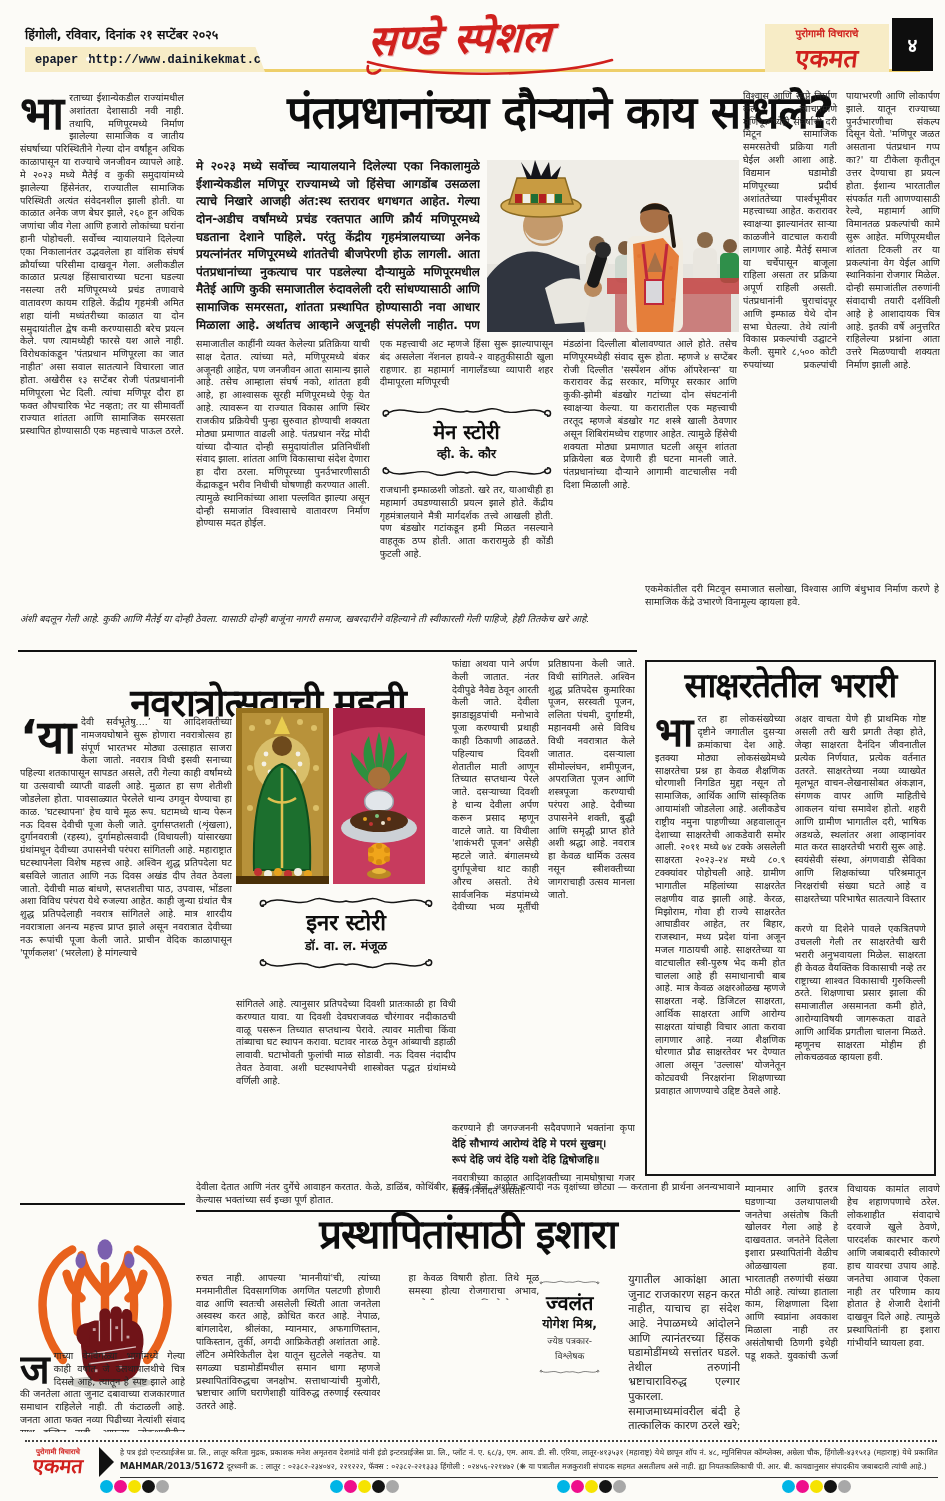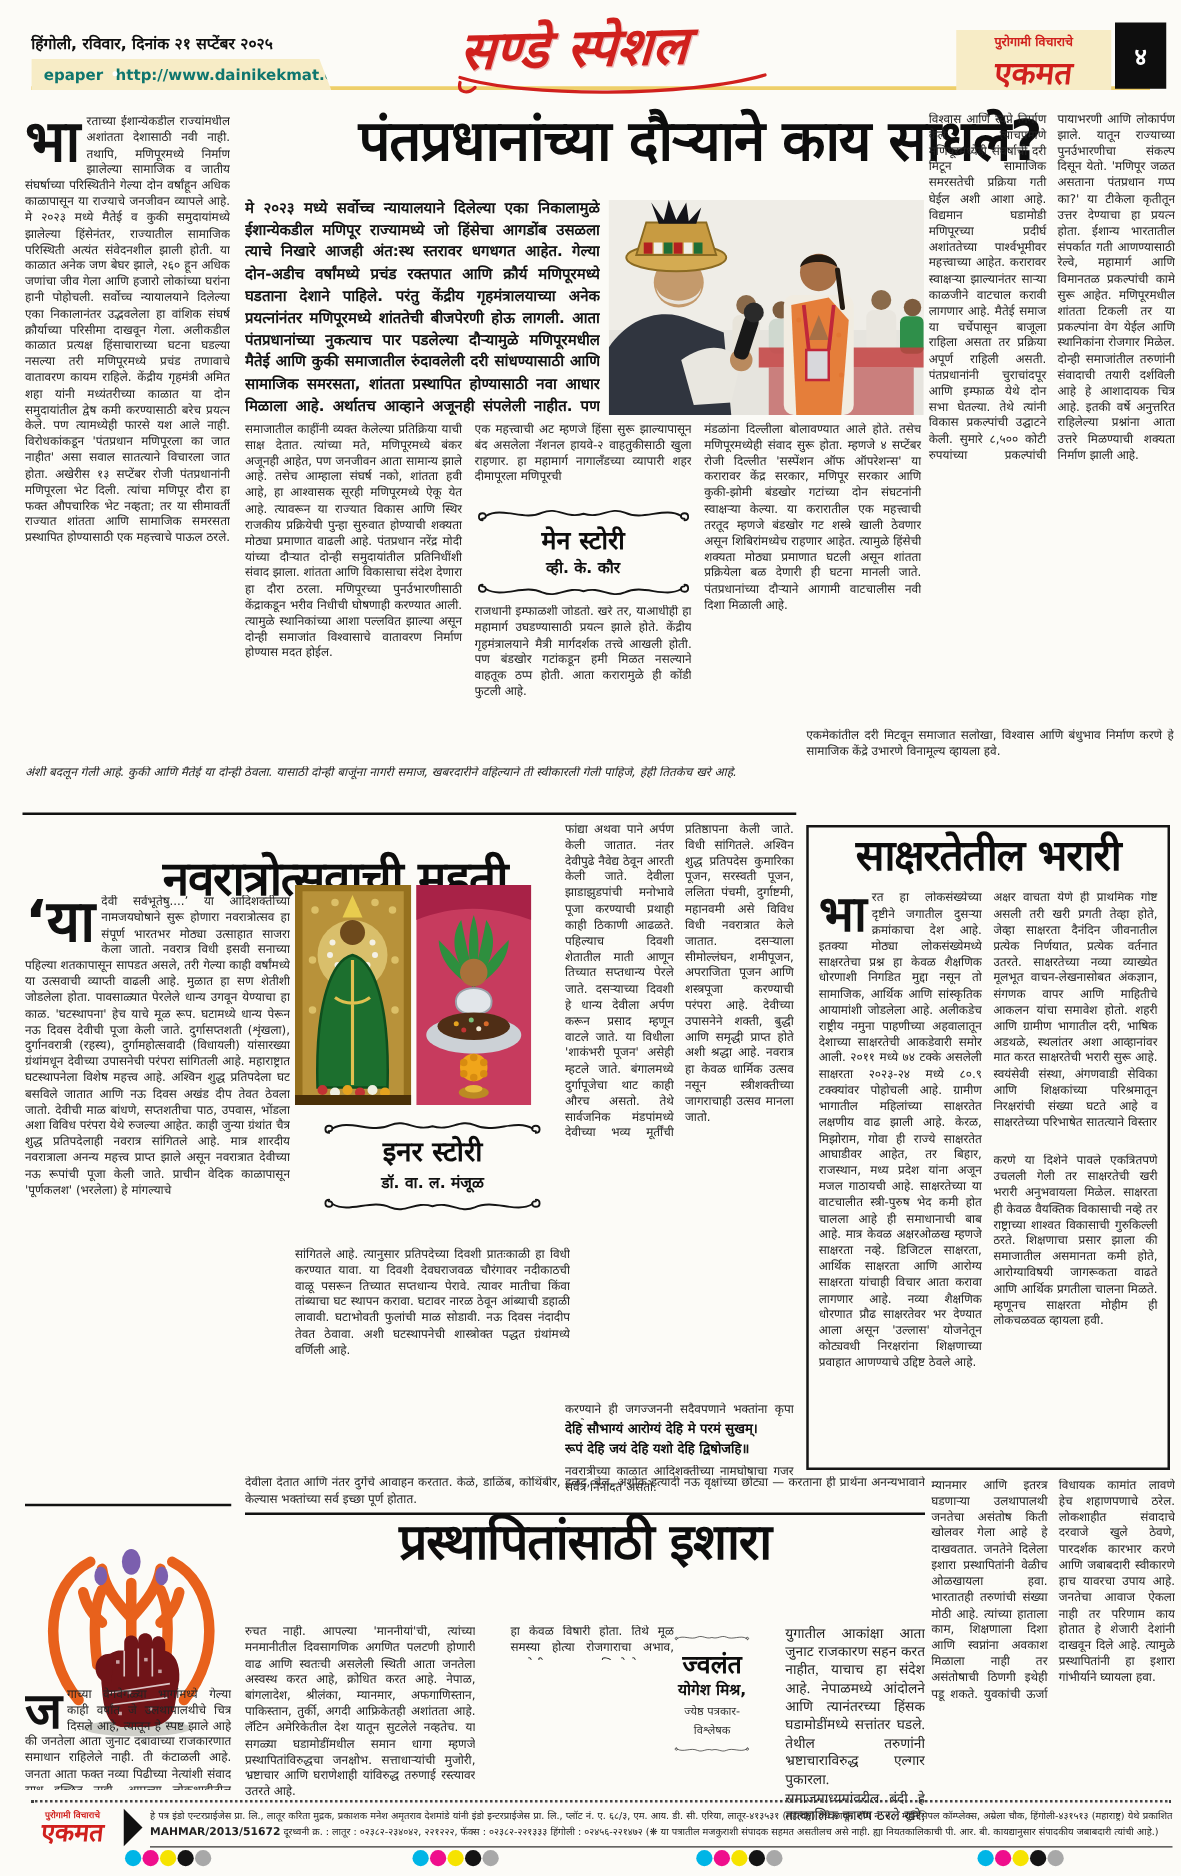--- a/index.html
+++ b/index.html
@@ -27,21 +27,21 @@
             color:#d0201d;transform:rotate(-1.5deg) skewX(-4deg);white-space:nowrap;
             text-shadow:1px 1px 0 #e9b9b8;}
   .pagebox{background:#0e0e0e;color:#fff;display:flex;align-items:center;justify-content:center;
            font-weight:bold;font-size:19px;}
   .verse{font-size:10.5px;font-weight:bold;color:#111;line-height:1.5;overflow:hidden;}
   .cols2{column-count:2;column-gap:9px;}
   .boxed{border:2px solid #161616;background:#fcfbf7;}
   .imprint{font-size:7.7px;line-height:1.5;color:#222;text-align:justify;overflow:hidden;}
   .dotrow{display:flex;gap:1px;}
   .dot{width:13px;height:13px;border-radius:50%;}
-  .epline{display:flex;align-items:center;gap:5px;font-size:12px;font-weight:bold;color:#0f766e;}
+  .epline{display:flex;align-items:center;gap:5px;font-size:12px;font-weight:bold;color:#0f172a;font-family:Liberation Mono, monospace;}
   .tri{width:0;height:0;border-top:15px solid transparent;border-bottom:15px solid transparent;border-left:15px solid #111;}
 </style>
 </head>
 <body>
 
 <div class="page">
 
   <div class="abs yellowbar" style="left:25px;top:69px;width:895px;height:3px;"></div>
 
   <div class="abs" style="left:25px;top:26px;font-size:12.5px;font-weight:bold;color:#111;">हिंगोली, रविवार, दिनांक २१ सप्टेंबर २०२५</div>
@@ -305,21 +305,21 @@
   </svg>
 
   <div class="abs bt" style="left:20px;top:1350px;width:165px;height:82px;">
     <span class="dc-sm">ज</span><span>गाच्या वेगवेगळ्या भागांमध्ये गेल्या काही वर्षांत जे उलथापालथीचे चित्र दिसले आहे, त्यातून हे स्पष्ट झाले आहे की जनतेला आता जुनाट दबावाच्या राजकारणात समाधान राहिलेले नाही. ती कंटाळली आहे. जनता आता फक्त नव्या पिढीच्या नेत्यांशी संवाद साधू इच्छित नाही. आपल्या लोकशाहीतील 'साठेबाजी' हेच 'राजेशाही'ची दिशा.</span>
   </div>
 
   <div class="abs bt" style="left:196px;top:1181px;width:544px;height:27px;">देवीला देतात आणि नंतर दुर्गेचे आवाहन करतात. केळे, डाळिंब, कोथिंबीर, हळद, बेल, अशोक इत्यादी नऊ वृक्षांच्या छोट्या — करताना ही प्रार्थना अनन्यभावाने केल्यास भक्तांच्या सर्व इच्छा पूर्ण होतात.</div>
   <div class="abs rule" style="left:196px;top:1210px;width:544px;height:1.5px;"></div>
   <div class="abs headline" style="left:196px;top:1214px;width:544px;font-size:40px;">प्रस्थापितांसाठी इशारा</div>
 
-  <div class="abs" style="left:196px;top:1272px;width:544px;height:160px;display:flex;gap:28px;margin-top:28px;">
+  <div class="abs" style="left:196px;top:1272px;width:544px;height:160px;display:flex;gap:28px;">
     <div class="bt" style="width:198px;">रुचत नाही. आपल्या 'माननीयां'ची, त्यांच्या मनमानीतील दिवसागणिक अगणित पलटणी होणारी वाढ आणि स्वतःची असलेली स्थिती आता जनतेला अस्वस्थ करत आहे, क्रोधित करत आहे. नेपाळ, बांगलादेश, श्रीलंका, म्यानमार, अफगाणिस्तान, पाकिस्तान, तुर्की, अगदी आफ्रिकेतही अशांतता आहे. लॅटिन अमेरिकेतील देश यातून सुटलेले नव्हतेच. या सगळ्या घडामोडींमधील समान धागा म्हणजे प्रस्थापितांविरुद्धचा जनक्षोभ. सत्ताधाऱ्यांची मुजोरी, भ्रष्टाचार आणि घराणेशाही यांविरुद्ध तरुणाई रस्त्यावर उतरते आहे.</div>
     <div style="width:206px;display:flex;flex-direction:row;">
       <div class="bt" style="height:28px;">हा केवळ विषारी होता. तिथे मूळ समस्या होत्या रोजगाराचा अभाव, सडलेली व्यवस्था आणि ऐशोआरामात जगणारे</div>
       <div class="orn" style="margin:2px 0;">
         <svg viewBox="0 0 200 18">
             <use href="#flourish"></use>
           </svg>
         <div class="orn-label">ज्वलंत</div>
         <div class="orn-author" style="margin:1px 0 2px;">
           <span>योगेश मिश्र,</span>

